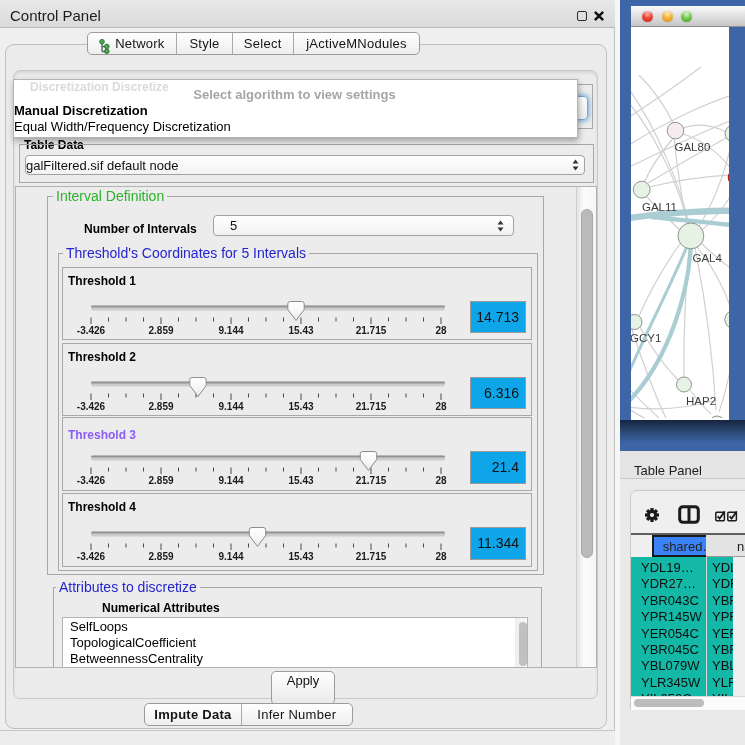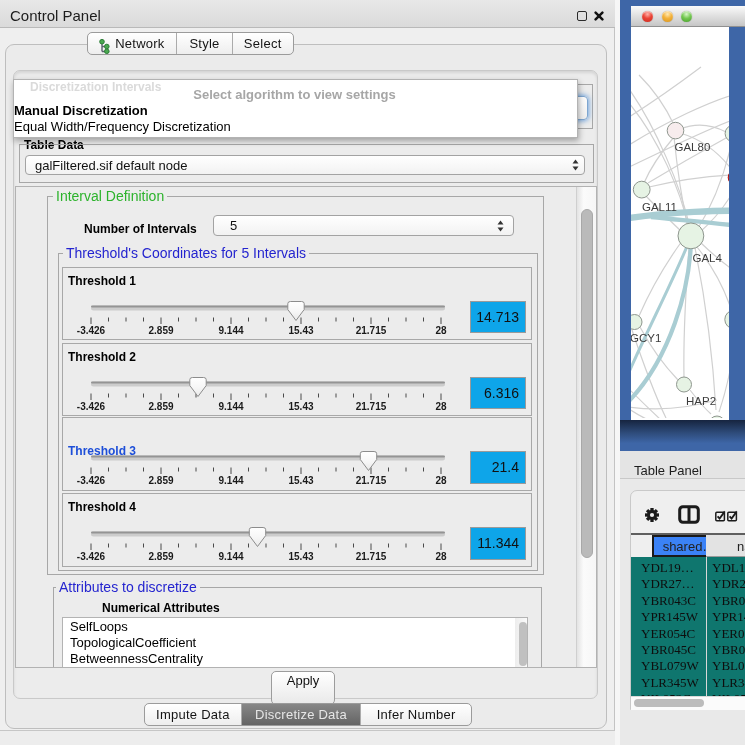--- a/index.html
+++ b/index.html
@@ -30,37 +30,38 @@
 <div class="ab" style="left:5px;top:44px;width:602px;height:685px;border:1px solid #bebebe;border-radius:9px;background:#ebebeb;box-sizing:border-box;"></div>
 <div class="seg" style="left:86.5px;top:32px;height:21px;">
 <div style="width:88.8px;"><svg width="11" height="18" style="margin-right:5px;margin-top:3px">
         <path d="M3 6 V15.5 M3 10.5 H7.5 M3 15.5 H7.5" stroke="#5b616e" stroke-width="1.4" fill="none"></path>
         <circle cx="3" cy="5.7" r="2.3" fill="#4aa850" stroke="#2c7d36" stroke-width="1"></circle>
         <circle cx="7.8" cy="10.5" r="2.3" fill="#4aa850" stroke="#2c7d36" stroke-width="1"></circle>
         <circle cx="7.8" cy="15.3" r="2.3" fill="#4aa850" stroke="#2c7d36" stroke-width="1"></circle>
       </svg>Network</div>
 <div style="width:54.4px;">Style</div>
 <div style="width:60px;">Select</div>
+<div style="width:125.7px;">jActiveMNodules</div>
 </div>
 <div class="ab" style="left:13px;top:70px;width:585px;height:629px;border:1px solid #c9c9c9;border-radius:7px;background:#ececec;box-sizing:border-box;box-shadow:inset 0 2px 3px rgba(0,0,0,0.10);"></div>
 <div class="gbox" style="left:19px;top:84px;width:572px;height:43px;"></div>
 <div class="ab" style="left:552px;top:96px;width:36px;height:24px;background:linear-gradient(#fdfdfd,#eee);border:1px solid #7ea6d0;border-radius:4px;box-sizing:border-box;box-shadow:0 0 5px 1px rgba(92,152,219,0.85);"></div>
 <svg class="ab" style="left:570px;top:101px" width="9" height="14">
     <path d="M4.5 0.5 L8 5 H1 Z" fill="#555"></path>
     <path d="M4.5 13.5 L1 9 H8 Z" fill="#555"></path>
   </svg>
 <div class="ab b" style="left:21px;top:138px;font-size:12px;color:#000;background:#ececec;padding:0 3px;">Table Data</div>
 <div class="gbox" style="left:19px;top:144px;width:573px;height:37px;"></div>
-<div class="combo" style="left:25px;top:155px;width:560px;height:20px;box-sizing:border-box;line-height:19px;padding-left:9px;">galFiltered.sif default node</div>
+<div class="combo" style="left:25px;top:155px;width:560px;height:20px;box-sizing:border-box;line-height:19px;">galFiltered.sif default node</div>
 <svg class="ab" style="left:572px;top:159px" width="7" height="12">
     <path d="M3.5 0.5 L6.5 4.5 H0.5 Z" fill="#333"></path>
     <path d="M3.5 11.5 L0.5 7.5 H6.5 Z" fill="#333"></path>
   </svg>
 <div class="ab" style="left:13px;top:79px;width:563px;height:57px;background:#ffffff;border:1px solid #b3b3b3;box-shadow:1px 3px 6px rgba(0,0,0,0.32);z-index:5;"></div>
-<div class="ab b" style="left:30px;top:80px;font-size:12px;color:#dadada;z-index:6;">Discretization Intervals</div>
+<div class="ab b" style="left:30px;top:80px;font-size:12px;color:#dadada;z-index:6;">Discretization Discretize</div>
 <div class="ab b" style="left:13px;top:87px;width:563px;text-align:center;font-size:13px;color:#a6a6a6;z-index:6;">Select algorithm to view settings</div>
 <div class="ab b" style="left:14px;top:103px;font-size:13px;color:#000;z-index:6;text-align:right;">Manual Discretization</div>
 <div class="ab" style="left:14px;top:119px;font-size:13px;color:#000;z-index:6;">Equal Width/Frequency Discretization</div>
 <div class="ab" style="left:15px;top:186px;width:582px;height:482px;border:1px solid #b2b2b2;box-sizing:border-box;"></div>
 <div class="ab" style="left:576px;top:187px;width:20px;height:480px;background:linear-gradient(90deg,#e3e3e3,#fbfbfb 35%,#f6f6f6);border-left:1px solid #cfcfcf;box-sizing:border-box;"></div>
 <div class="ab" style="left:581px;top:209px;width:12px;height:349px;border-radius:6px;background:#bababa;border:1px solid #a8a8a8;box-sizing:border-box;"></div>
 <div class="gbox" style="left:47px;top:196px;width:495px;height:377px;"></div>
 <div class="glab" style="left:53px;top:189px;color:#2cb32c;">Interval Definition</div>
 <div class="ab b" style="left:84px;top:222px;font-size:12px;color:#000;">Number of Intervals</div>
 <div class="combo" style="left:213px;top:215px;width:301px;height:21px;box-sizing:border-box;line-height:19px;padding-left:16px;">5</div>
@@ -148,21 +149,21 @@
     <path d="M105.8 3.7 Q105.8 1.5 108.4 1.5 L119.6 1.5 Q122.2 1.5 122.2 3.7 L122.2 9.5 L114 20.5 L105.8 9.5 Z" fill="url(#tg)" stroke="#8c8c8c" stroke-width="1"></path>
   </svg>
 <div class="tlab" style="left:61px;top:400.5px;">-3.426</div>
 <div class="tlab" style="left:131px;top:400.5px;">2.859</div>
 <div class="tlab" style="left:201px;top:400.5px;">9.144</div>
 <div class="tlab" style="left:271px;top:400.5px;">15.43</div>
 <div class="tlab" style="left:341px;top:400.5px;">21.715</div>
 <div class="tlab" style="left:411px;top:400.5px;">28</div>
 <div class="fld" style="left:470px;top:376.5px;width:56px;height:32.5px;line-height:31px;padding-right:6px;">6.316</div>
 <div class="ab" style="left:62px;top:417px;width:470px;height:73.5px;border:1px solid #a8a8a8;box-sizing:border-box;"></div>
-<div class="ab b" style="left:68px;top:444px;font-size:12px;color:#1d4ed8;">Threshold 3</div>
+<div class="ab b" style="left:68px;top:428px;font-size:12px;color:#8b5cf6;">Threshold 3</div>
 <svg class="ab" style="left:84px;top:450px" width="368" height="27">
     <defs>
       <linearGradient id="tg" x1="0" y1="0" x2="0" y2="1">
         <stop offset="0" stop-color="#ffffff"></stop>
         <stop offset="0.55" stop-color="#f6f6f6"></stop>
         <stop offset="1" stop-color="#e8e8e8"></stop>
       </linearGradient>
     </defs>
     <rect x="7" y="5.5" width="354" height="5" rx="2.5" fill="#cccccc"></rect>
     <rect x="7" y="5.5" width="354" height="2" rx="1" fill="#949494"></rect>
@@ -242,22 +243,21 @@
 <div class="glab" style="left:56px;top:580px;color:#2424cf;">Attributes to discretize</div>
 <div class="ab b" style="left:57px;top:601px;font-size:12px;color:#000;margin-left:45px;">Numerical Attributes</div>
 <div class="ab" style="left:62px;top:617px;width:466px;height:50px;background:#fff;border:1px solid #b3b3b3;border-bottom:none;box-sizing:border-box;"></div>
 <div class="ab" style="left:70px;top:619px;font-size:13px;color:#000;">SelfLoops</div>
 <div class="ab" style="left:70px;top:634.9px;font-size:13px;color:#000;">TopologicalCoefficient</div>
 <div class="ab" style="left:70px;top:650.8px;font-size:13px;color:#000;">BetweennessCentrality</div>
 <div class="ab" style="left:515px;top:618px;width:12px;height:49px;background:linear-gradient(90deg,#ededed,#fafafa);box-sizing:border-box;"></div>
 <div class="ab" style="left:519px;top:622px;width:8px;height:44px;border-radius:4px;background:#c0c0c0;"></div>
 <div class="ab" style="left:271px;top:671px;width:64px;height:34px;border:1px solid #9c9c9c;border-radius:5px;background:linear-gradient(#ffffff,#e9e9e9);box-sizing:border-box;font-size:13px;text-align:center;line-height:17px;color:#111;">Apply</div>
 <div class="seg" style="left:144px;top:703px;height:21px;">
-<div style="width:95.8px;">Impute Data</div>
-<div class="sel" style="width:118.4px;">Discretize Data</div>
+<div style="width:95.8px;font-weight:bold;">Impute Data</div>
 <div style="width:110px;">Infer Number</div>
 </div>
 <div class="ab" style="left:615px;top:0;width:5px;height:745px;background:#f6f6f6;"></div>
 <div class="ab" style="left:620px;top:0;width:125px;height:450.5px;background:#3e66a7;"></div>
 <div class="ab" style="left:620px;top:419.5px;width:125px;height:31px;background:linear-gradient(#16243f,#2d4a78 40%,#3e66a7 75%);"></div>
 <div class="ab" style="left:631px;top:6px;width:114px;height:21px;background:linear-gradient(#fafafa,#c6c6c6);border-bottom:1px solid #909090;box-sizing:border-box;"></div>
 <div class="ab" style="left:642px;top:11px;width:11px;height:11px;border-radius:50%;background:radial-gradient(circle at 50% 28%, #ffb3ab 0%, #ea4335 45%, #ce2c20 95%);box-shadow:inset 0 1px 1px rgba(255,255,255,0.55), 0 0 1px rgba(0,0,0,0.45);"></div>
 <div class="ab" style="left:661.5px;top:11px;width:11px;height:11px;border-radius:50%;background:radial-gradient(circle at 50% 28%, #ffeab5 0%, #f3b13a 45%, #d9961e 95%);box-shadow:inset 0 1px 1px rgba(255,255,255,0.55), 0 0 1px rgba(0,0,0,0.45);"></div>
 <div class="ab" style="left:680.5px;top:11px;width:11px;height:11px;border-radius:50%;background:radial-gradient(circle at 50% 28%, #d9f7c9 0%, #74c850 45%, #47a02c 95%);box-shadow:inset 0 1px 1px rgba(255,255,255,0.55), 0 0 1px rgba(0,0,0,0.45);"></div>
 <div class="ab" style="left:631px;top:27px;width:98px;height:392.5px;background:#fff;overflow:hidden;">
@@ -353,21 +353,21 @@
     <path d="M2.6 6.4 L4.6 8.6 L9.8 1.4" fill="none" stroke="#1b1b1b" stroke-width="1.8"></path>
   </svg>
 <svg class="ab" style="left:727px;top:510px" width="11" height="12">
     <rect x="0.8" y="2.2" width="8.6" height="8.6" rx="1" fill="none" stroke="#1b1b1b" stroke-width="1.5"></rect>
     <path d="M2.6 6.4 L4.6 8.6 L9.8 1.4" fill="none" stroke="#1b1b1b" stroke-width="1.8"></path>
   </svg>
 <div class="ab" style="left:631px;top:533px;width:114px;height:2px;background:#5f5f5f;"></div>
 <div class="ab" style="left:652px;top:535px;width:74px;height:22px;background:#3b82f6;border:2px solid #1a1a1a;box-sizing:border-box;font-size:13px;color:#222;text-align:center;line-height:19px;">shared…</div>
 <div class="ab" style="left:706px;top:535px;width:80px;height:22px;background:#e3e3e3;border-bottom:1px solid #9a9a9a;box-sizing:border-box;"></div>
 <div class="ab" style="left:737px;top:539px;font-size:13px;color:#222;">name</div>
-<div class="ab" style="left:631px;top:557px;width:114px;height:139px;background:#0f766e;overflow:hidden;font-family:Liberation Serif, serif;">
+<div class="ab" style="left:631px;top:557px;width:102px;height:139px;background:#14b8a6;overflow:hidden;">
     <div class="row" style="left:10px;top:2.9px;">YDL19…</div>
     <div class="row" style="left:81px;top:2.9px;">YDL194W</div>
     <div class="row" style="left:10px;top:19.3px;">YDR27…</div>
     <div class="row" style="left:81px;top:19.3px;">YDR277C</div>
     <div class="row" style="left:10px;top:35.7px;">YBR043C</div>
     <div class="row" style="left:81px;top:35.7px;">YBR043C</div>
     <div class="row" style="left:10px;top:52.1px;">YPR145W</div>
     <div class="row" style="left:81px;top:52.1px;">YPR145W</div>
     <div class="row" style="left:10px;top:68.5px;">YER054C</div>
     <div class="row" style="left:81px;top:68.5px;">YER054C</div>

